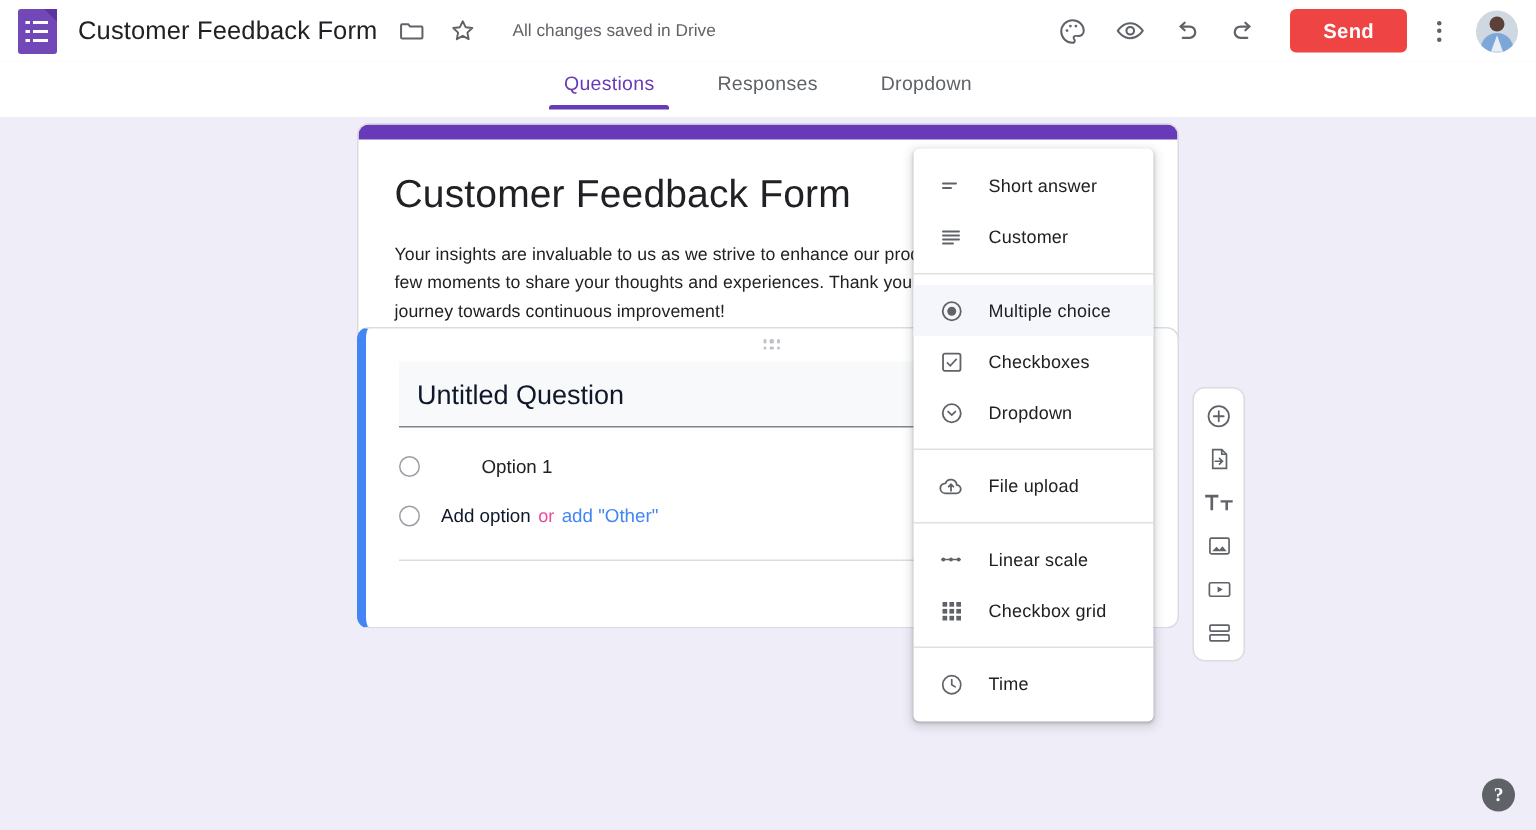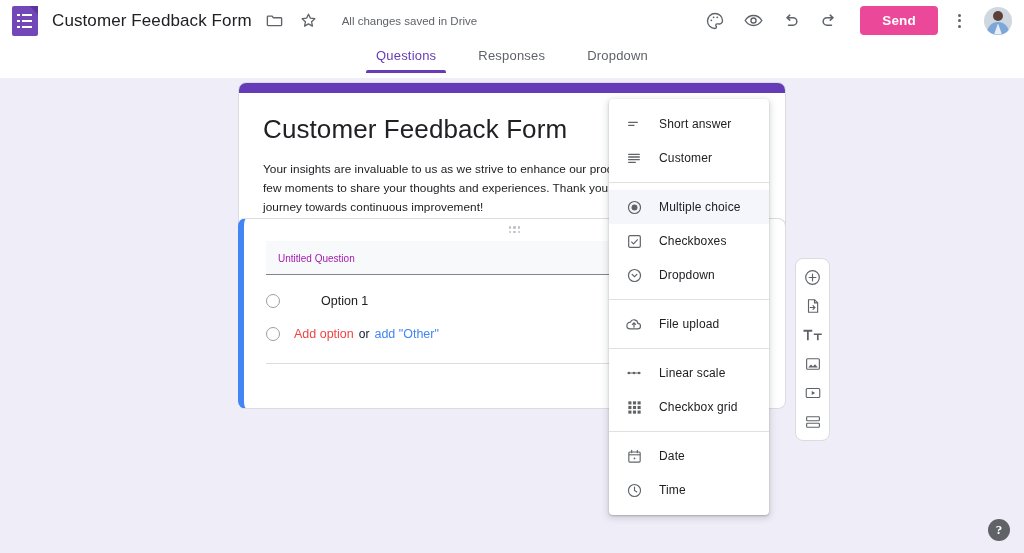--- a/index.html
+++ b/index.html
@@ -59,21 +59,21 @@
   .topbar-right {
     margin-left: auto; display: flex; align-items: center;
     padding-right: 12px;
   }
   .topbar-right .ti {
     width: 34px; height: 34px; margin-left: 4px;
     display: flex; align-items: center; justify-content: center;
     border-radius: 50%; cursor: pointer;
   }
   .send-btn {
-    background: #ec4899; color: #fff;
+    background: #ef4444; color: #fff;
     font-size: 13.5px; font-weight: bold;
     padding: 0 22px; height: 29px; line-height: 29px;
     border: none; border-radius: 4px;
     margin-left: 14px; cursor: pointer;
     letter-spacing: .2px;
     font-family: "Liberation Sans", sans-serif;
   }
   .kebab {
     width: 30px; height: 30px; margin-left: 6px;
     display: flex; flex-direction: column; align-items: center;
@@ -155,38 +155,38 @@
   .drag-dots .row i {
     width: 2.5px; height: 2.5px; border-radius: 50%;
     background: #bdc1c6; display: block;
   }
   .q-body { padding: 0 18px 0 22px; }
   .q-titlerow { display: flex; align-items: flex-start; margin-top: 8px; }
   .q-titlebox {
     flex: 1; background: #f8f9fa;
     border-bottom: 1px solid #80868b;
     padding: 12px 12px 10px 12px;
-    font-size: 10px; color: #a21caf;
+    font-size: 18px; color: #0f172a;
   }
   .q-imgbtn {
     width: 26px; height: 26px; margin-left: 22px; margin-top: 8px;
     display: flex; align-items: center; justify-content: center;
     cursor: pointer; flex: none;
   }
   .opt-row {
     display: flex; align-items: center;
     margin-top: 19px; font-size: 12.5px;
   }
   .radio-circle {
     width: 14px; height: 14px; border-radius: 50%;
     border: 1.6px solid #9aa0a6; flex: none; margin-right: 14px;
   }
   .opt-text { color: #202124; margin-left: 27px; }
-  .opt-muted { color: #ef4444; text-align: center; }
-  .opt-or { color: #0f172a; margin: 0 5px; font-size: 12px; }
+  .opt-muted { color: #0f172a; text-align: center; }
+  .opt-or { color: #ec4899; margin: 0 5px; font-size: 12px; }
   .opt-link { color: #4285f4; cursor: pointer; }
   .q-divider {
     margin: 22px 0 0 0; height: 1px; background: #dadce0;
   }
   .q-footer {
     height: 44px; display: flex; align-items: center;
     justify-content: flex-end; padding-right: 16px;
   }
   .q-footer .fi {
     width: 28px; height: 28px; display: flex;
@@ -469,31 +469,20 @@
           <rect x="3.3" y="16.3" width="4.4" height="4.4"></rect>
             <rect x="9.8" y="16.3" width="4.4" height="4.4"></rect>
             <rect x="16.3" y="16.3" width="4.4" height="4.4"></rect>
         </svg>
       </span>
       <span>Checkbox grid</span>
     </div>
 
     <div class="menu-sep"></div>
 
-    <div class="menu-item">
-      <span class="menu-ico">
-        <svg width="17" height="17" viewBox="0 0 24 24" fill="none" stroke="#5f6368" stroke-width="1.6">
-          <rect x="4" y="5.6" width="16" height="14.4" rx="1.5"></rect>
-          <path d="M4 9.6h16" stroke-width="1.5"></path>
-          <path d="M8 3.4v3.2M16 3.4v3.2" stroke-linecap="round"></path>
-          <circle cx="12" cy="14.8" r="1.25" fill="#5f6368" stroke="none"></circle>
-        </svg>
-      </span>
-      <span>Date</span>
-    </div>
 
     <div class="menu-item">
       <span class="menu-ico">
         <svg width="17" height="17" viewBox="0 0 24 24" fill="none" stroke="#5f6368" stroke-width="1.6">
           <circle cx="12" cy="12" r="8.5"></circle>
           <path d="M12 7.2V12l3.3 2" stroke-linecap="round"></path>
         </svg>
       </span>
       <span>Time</span>
     </div>

